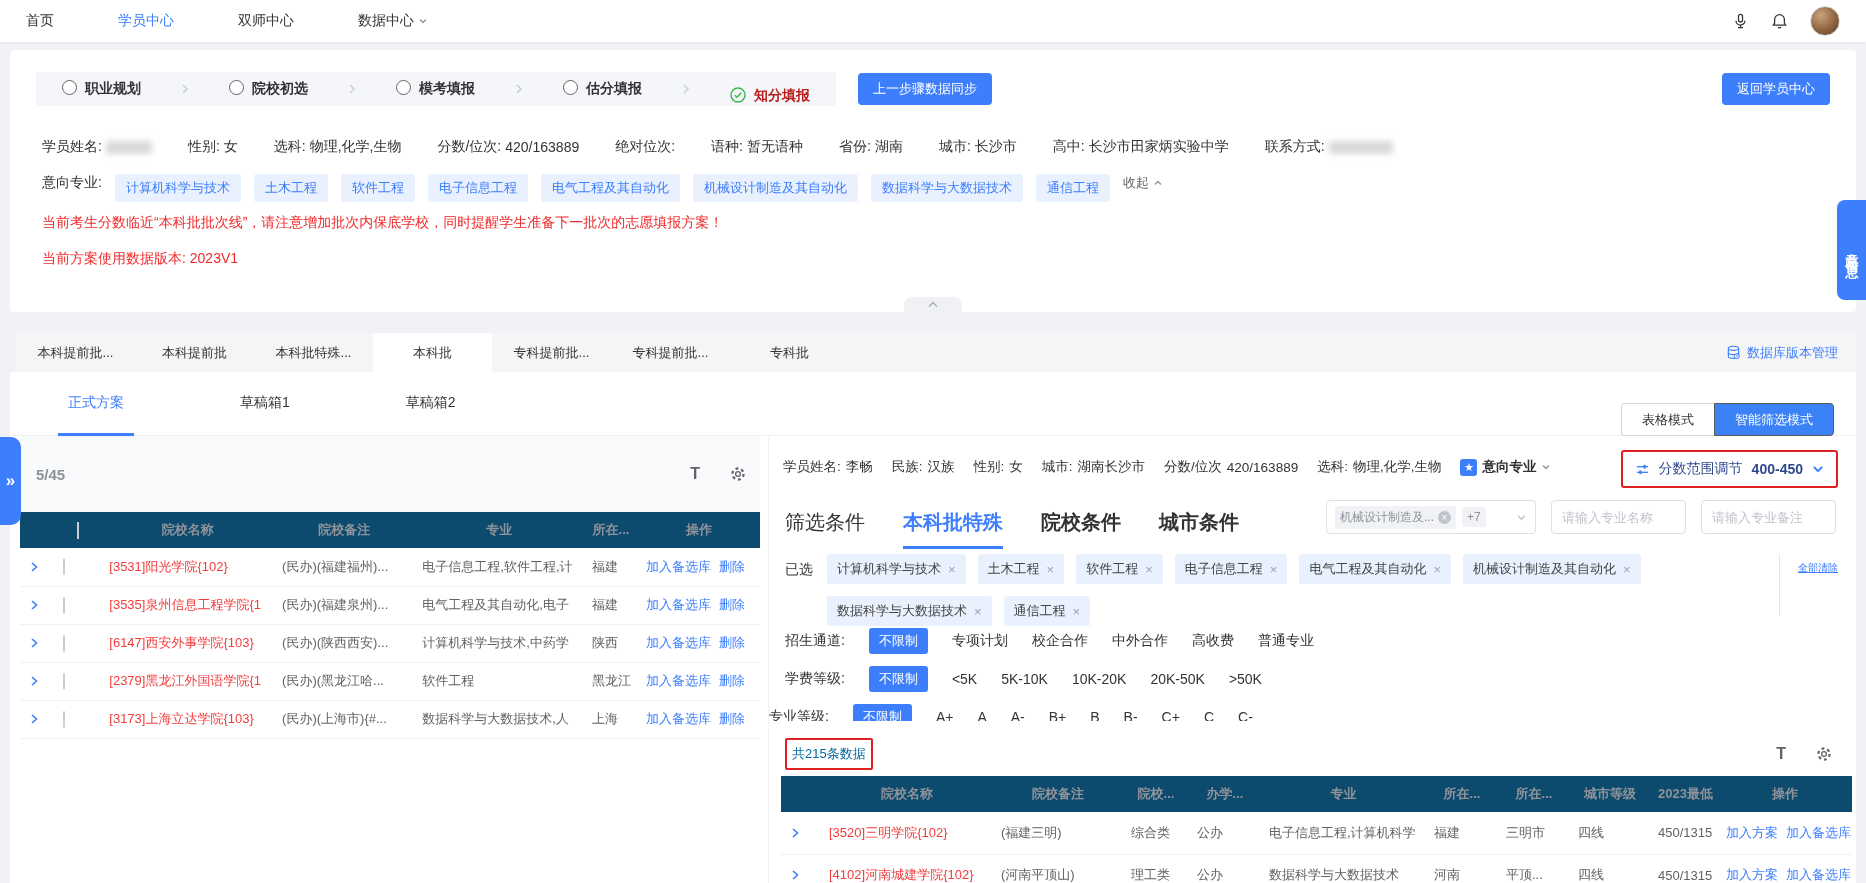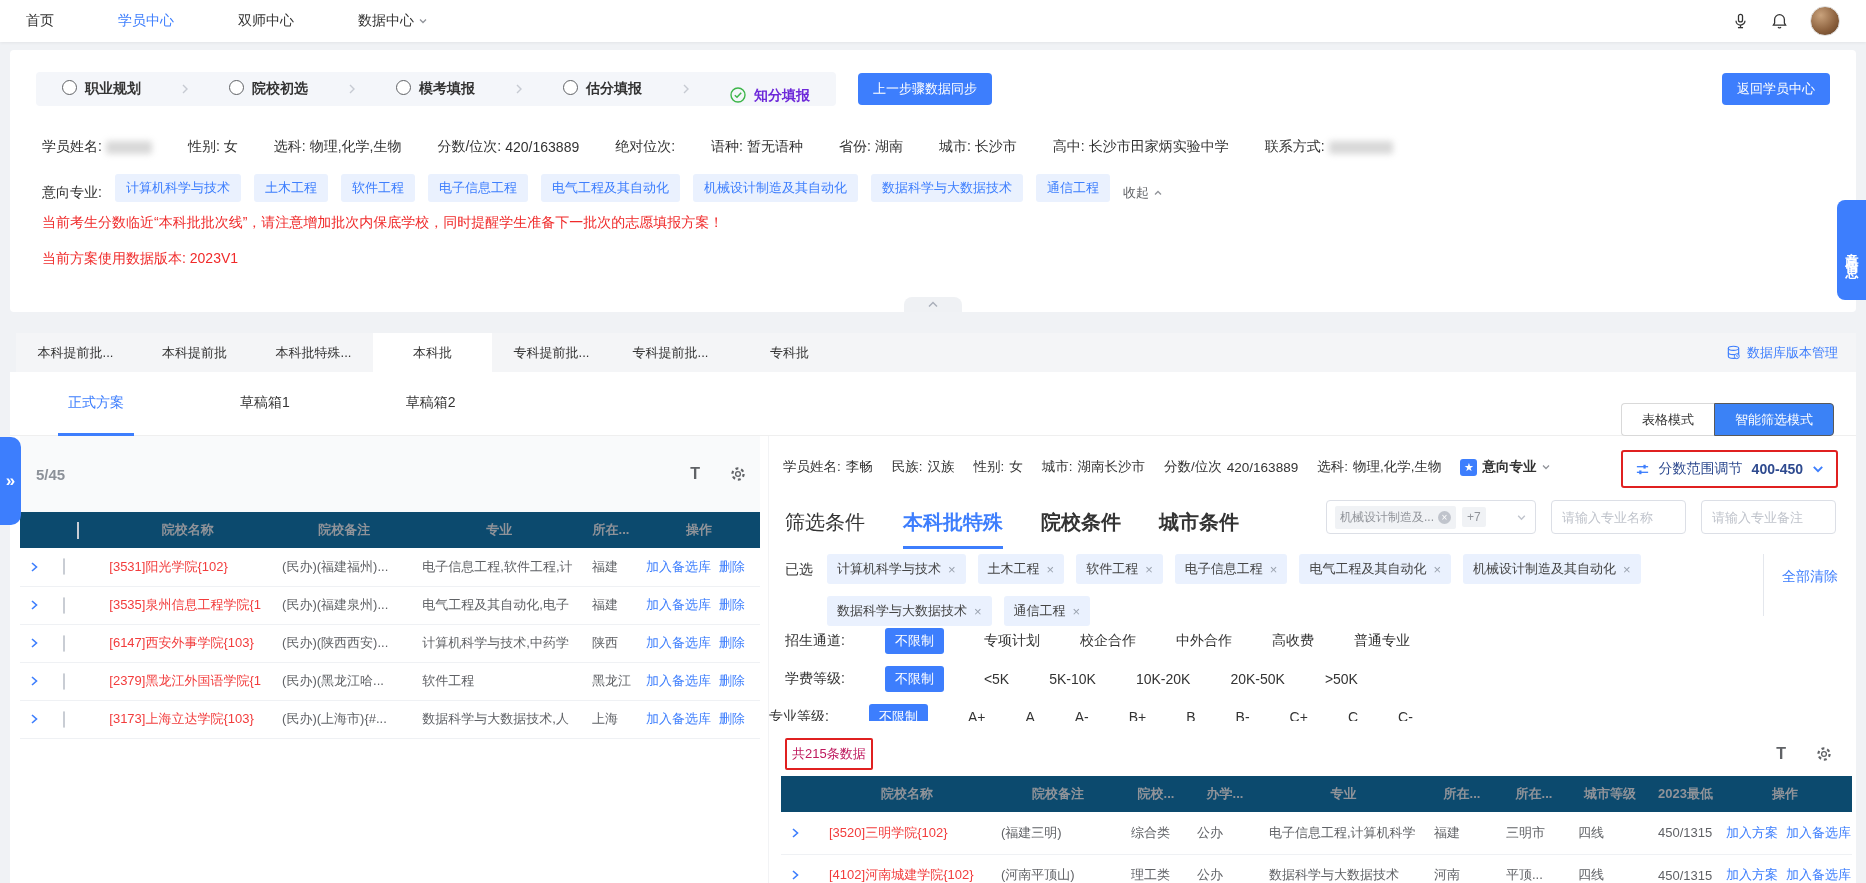--- a/index.html
+++ b/index.html
@@ -15,31 +15,31 @@
   .icon-btn { display:flex; align-items:center; cursor:pointer; }
   .avatar { width:30px; height:30px; border-radius:50%;
             background:radial-gradient(circle at 35% 30%, #c9a27c, #8a5f3c 60%, #5d3d24); border:1px solid #e0e0e0;}
 
   
   .info-card { position:absolute; left:10px; right:10px; top:50px; height:262px; background:#fff; border-radius:4px; }
   .stepper { position:absolute; left:26px; top:22px; width:800px; height:34px; background:#F4F6FA;
              border-radius:4px; display:flex; align-items:center; justify-content:space-between; padding:0 26px;}
   .step { display:flex; gap:8px; font-size:14px; font-weight:bold; color:#333;}
   .step-dot { width:15px; height:15px; border:1.5px solid #606266; border-radius:50%; background:#fff;}
-  .step.done { color:#6d28d9;margin-top:13px; }
+  .step.done { color:#b91c1c;margin-top:13px; }
   .sep { display:flex; }
   .btn-primary { background:#3D7EFD; color:#fff; border:none; font-size:13px; height:32px; padding:0 15px;
                  border-radius:4px; cursor:pointer; font-family:inherit;}
   .sync-btn { position:absolute; left:848px; top:23px; }
   .return-btn { position:absolute; right:26px; top:23px; }
   .info-row { position:absolute; left:32px; top:88px; right:20px; display:flex; font-size:14px; color:#333; white-space:nowrap;}
   .info-item { margin-right:36px; display:flex; align-items:center; gap:4px;}
   .blur-pill { display:inline-block; width:64px; height:13px; background:#d8d8d8; border-radius:2px; filter:blur(3px);}
   .blur-pill.small { width:46px; }
-  .majors-row { position:absolute; left:32px; top:124px; display:flex; align-items:flex-end; gap:13px; font-size:14px; color:#333;}
+  .majors-row { position:absolute; left:32px; top:124px; display:flex; align-items:flex-start; gap:13px; font-size:14px; color:#333;}
   .major-tag { background:#EAF1FE; color:#3D7EFD; font-size:13px; padding:5px 11px; border-radius:3px; cursor:pointer; white-space:nowrap;}
   .collapse-link { color:#606266; font-size:13px; display:flex; align-items:center; gap:4px; cursor:pointer;}
   .warning-line { position:absolute; left:32px; top:164px; color:#F02A2A; font-size:14px; }
   .version-line { position:absolute; left:32px; top:200px; color:#F02A2A; font-size:14px; }
   .collapse-pill { position:absolute; left:50%; bottom:0; transform:translateX(-50%); width:58px; height:15px;
                    background:#EFF1F4; border-radius:8px 8px 0 0; display:flex; align-items:center; justify-content:center; cursor:pointer;}
 
   
   .side-tab { position:absolute; right:0; top:200px; width:29px; height:100px; background:#3D7EFD; z-index:6;
               border-radius:8px 0 0 8px; display:flex; align-items:center; justify-content:center; cursor:pointer;}
@@ -104,29 +104,29 @@
   .text-input { width:135px; height:34px; border:1px solid #DCDFE6; border-radius:4px; font-size:13px;
                 padding:0 10px; color:#333; font-family:inherit; }
   .text-input::placeholder { color:#C0C4CC; }
   .selected-row { position:absolute; top:118px; left:16px; right:14px; display:flex; align-items:flex-start;}
   .selected-label { font-size:14px; color:#333; margin-top:7px; margin-right:14px; white-space:nowrap;}
   .sel-tags { display:flex; flex-wrap:wrap; gap:12px; max-width:830px; }
   .sel-tag { background:#EAF1FE; color:#444; font-size:13px; padding:6px 10px; border-radius:3px;
              display:flex; align-items:center; gap:7px; white-space:nowrap;}
   .tag-x { color:#9AA2AE; cursor:pointer; font-size:13px; }
   .clear-wrap { margin-left:auto; border-left:1px solid #E4E7ED; padding-left:18px; height:62px; display:flex; }
-  .clear-all { color:#3D7EFD; font-size:14px; cursor:pointer; margin-top:14px; white-space:nowrap;}
-  .opt-row { position:absolute; left:16px; right:14px; display:flex; align-items:center; gap:40px;
+  .clear-all { color:#3D7EFD; font-size:10px; cursor:pointer; margin-top:7px; white-space:nowrap;text-decoration:underline;}
+  .opt-row { position:absolute; left:16px; right:14px; display:flex; align-items:center; gap:24px;
              font-size:14px; color:#333; white-space:nowrap;}
   .opt-label { color:#333; }
   .opt { cursor:pointer; }
   .opt.selected { background:#3D7EFD; color:#fff; border-radius:3px; padding:4px 10px; font-size:13px;}
   .clip-row { position:absolute; top:264px; left:0; right:0; height:21px; overflow:hidden; }
   .results-bar { position:absolute; top:302px; left:16px; right:20px; display:flex; align-items:center;}
-  .count-badge { border:2px solid #E02020; border-radius:2px; font-size:13px; color:#be185d; padding:5px 5px;}
+  .count-badge { border:2px solid #E02020; border-radius:2px; font-size:13px; color:#0369a1; padding:5px 5px;}
   .bottom-table-wrap { position:absolute; top:340px; left:12px; right:0; bottom:0; overflow:hidden;}
 
   
   .expand-handle { position:absolute; left:0; top:437px; width:21px; height:88px; background:#3D7EFD; z-index:7;
                    border-radius:0 10px 10px 0; color:#fff; display:flex; align-items:center; justify-content:center;
                    font-size:17px; cursor:pointer; font-weight:bold;}
   svg { display:block; }
 </style>
 </head>
 <body>

